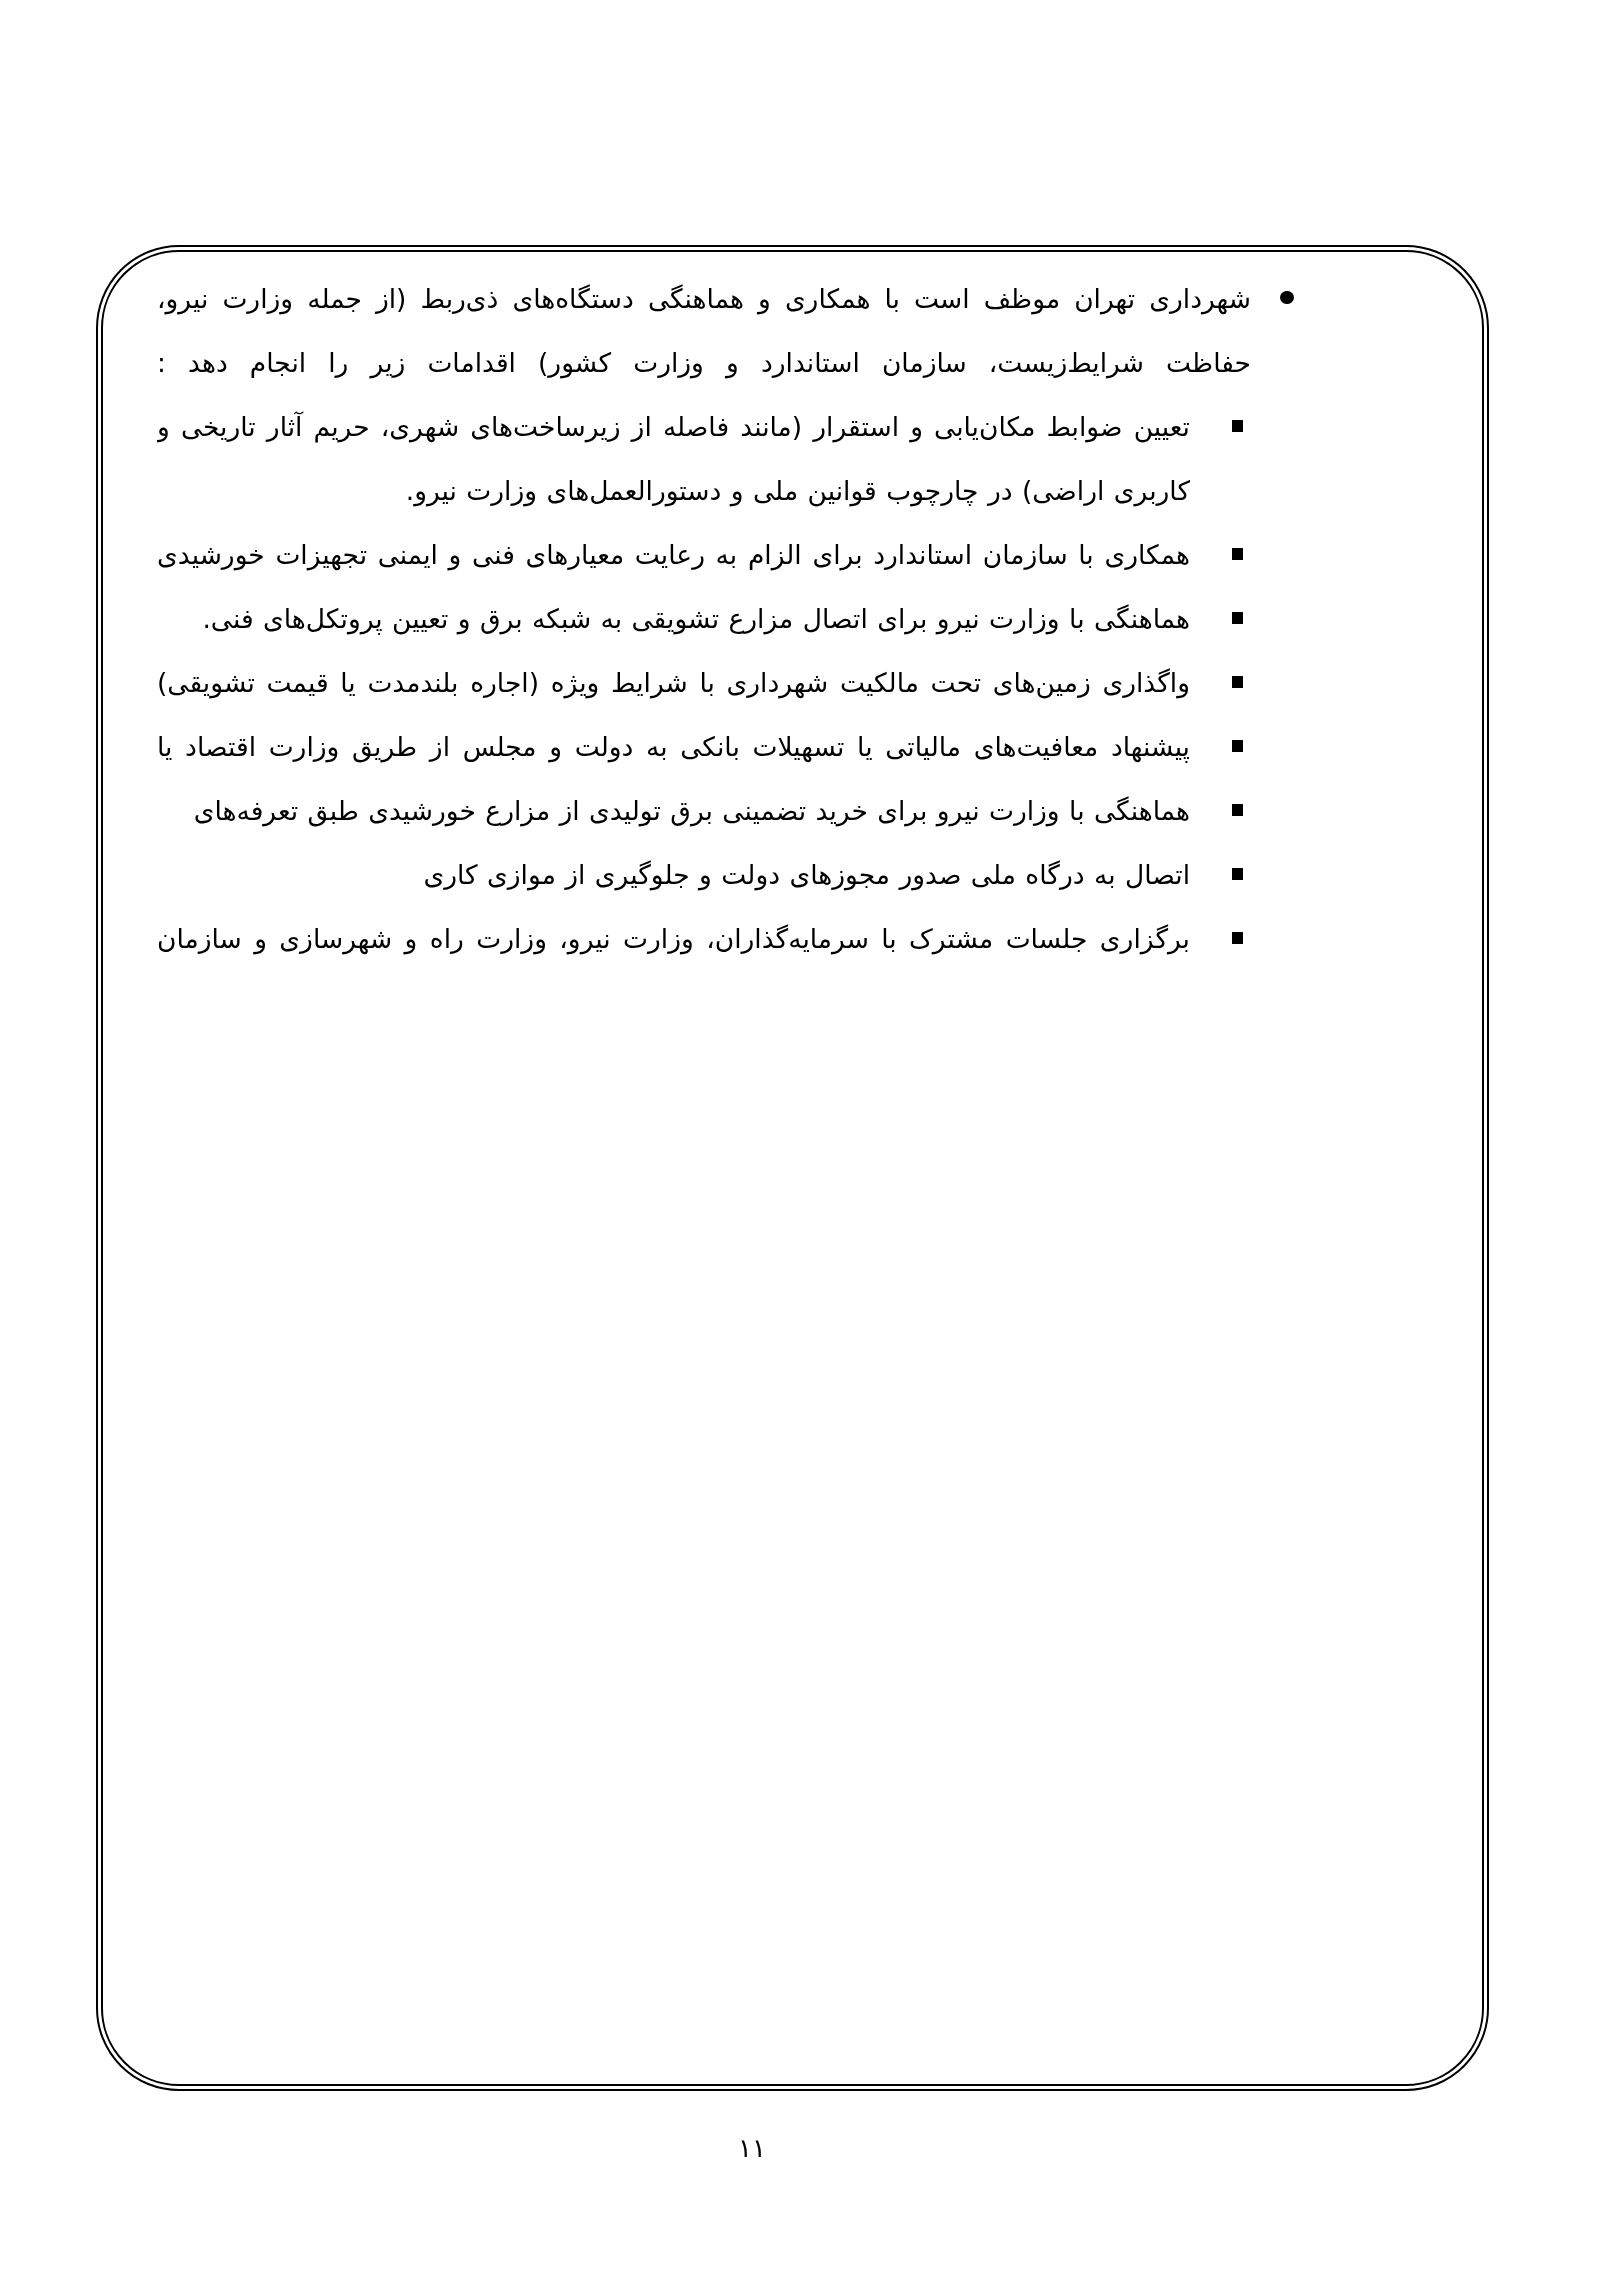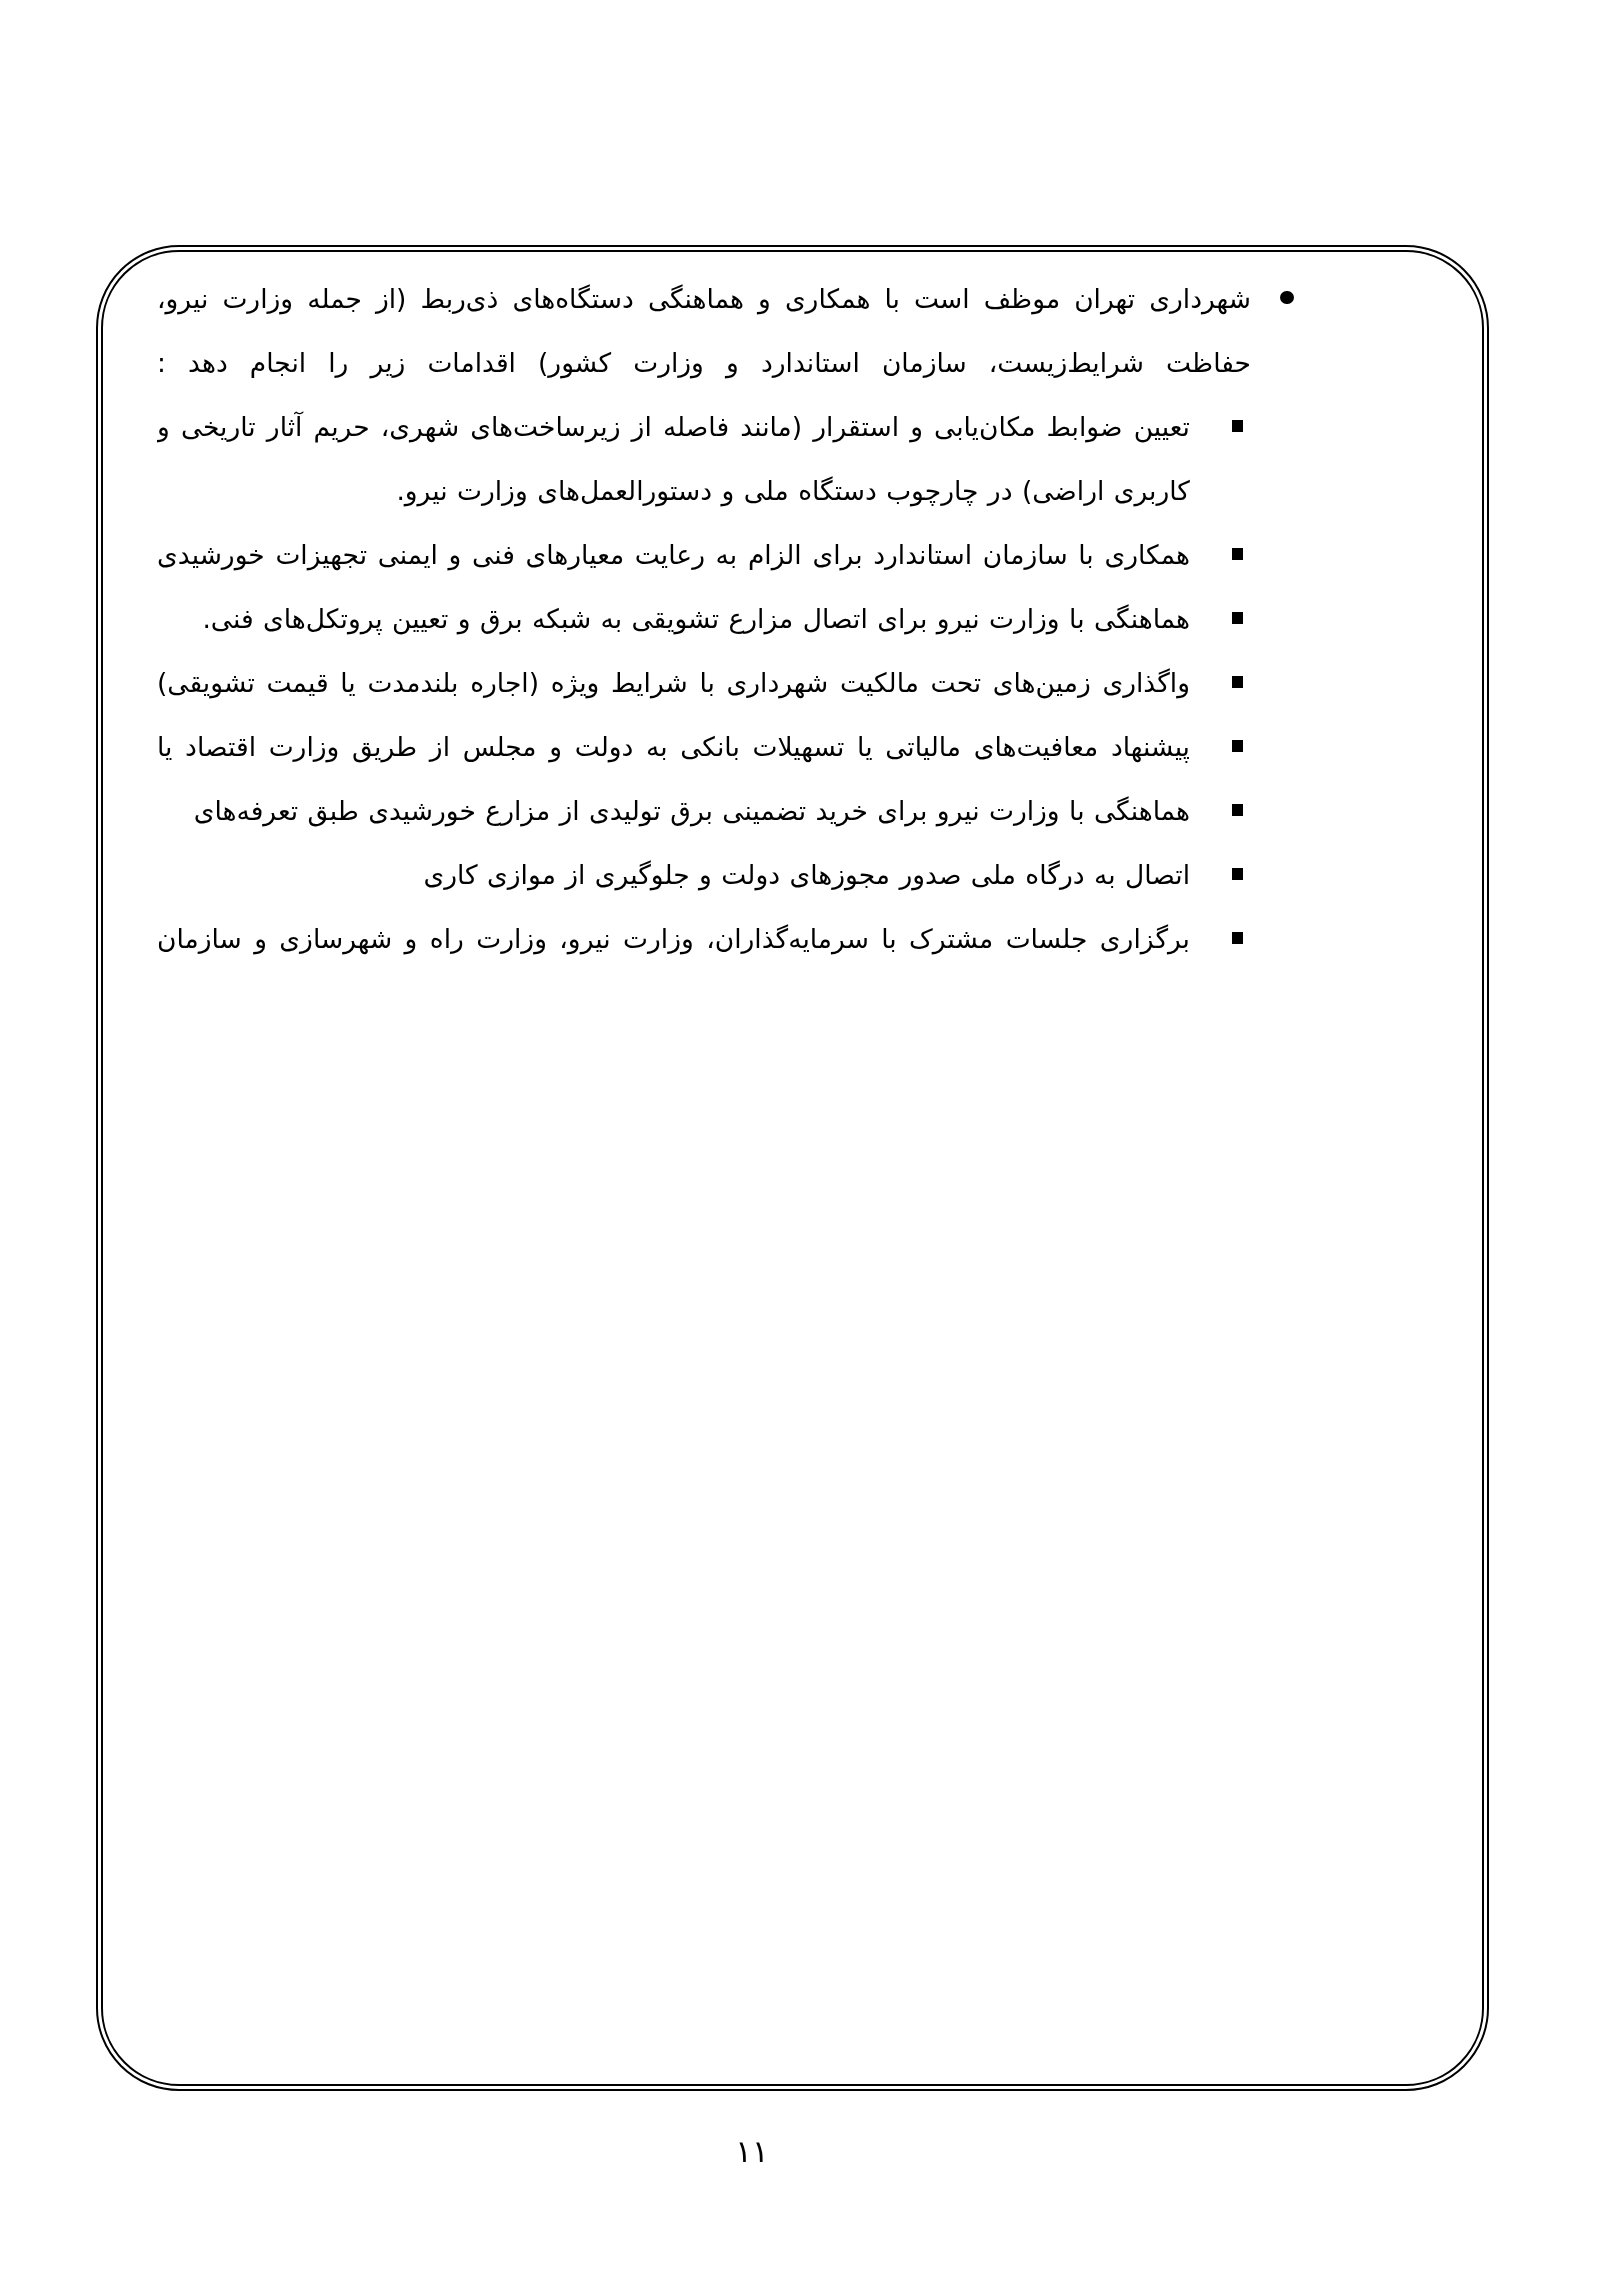--- a/index.html
+++ b/index.html
@@ -69,21 +69,21 @@
     text-align-last: justify;
     -moz-text-align-last: justify;
     text-justify: inter-word;
   }
   .page-number {
     position: absolute;
     top: 2133px;
     left: 0;
     width: 1504px;
     text-align: center;
-    font-size: 31px;
+    font-size: 26px;
     direction: rtl;
   }
 </style>
 </head>
 <body>
 
 <div class="page">
   <div class="frame"></div>
   <div class="content">
       <div class="item item-main">
@@ -91,21 +91,21 @@
     <div class="lines">
           <div class="l j">شهرداری تهران موظف است با همکاری و هماهنگی دستگاه‌های ذی‌ربط (از جمله وزارت نیرو، سازمان</div>
           <div class="l j">حفاظت شرایط‌زیست، سازمان استاندارد و وزارت کشور) اقدامات زیر را انجام دهد :</div>
         </div>
   </div>
       <div class="sub-items">
         <div class="item item-sub">
     <span class="bullet"></span>
     <div class="lines">
             <div class="l j">تعیین ضوابط مکان‌یابی و استقرار (مانند فاصله از زیرساخت‌های شهری، حریم آثار تاریخی و پهنه‌بندی</div>
-            <div class="l">کاربری اراضی) در چارچوب دستگاه ملی و دستورالعمل‌های وزارت نیرو.</div>
+            <div class="l">کاربری اراضی) در چارچوب قوانین ملی و دستورالعمل‌های وزارت نیرو.</div>
           </div>
   </div>
         <div class="item item-sub">
     <span class="bullet"></span>
     <div class="lines">
             <div class="l j">همکاری با سازمان استاندارد برای الزام به رعایت معیارهای فنی و ایمنی تجهیزات خورشیدی در حریم</div>
           </div>
   </div>
         <div class="item item-sub">
     <span class="bullet"></span>

